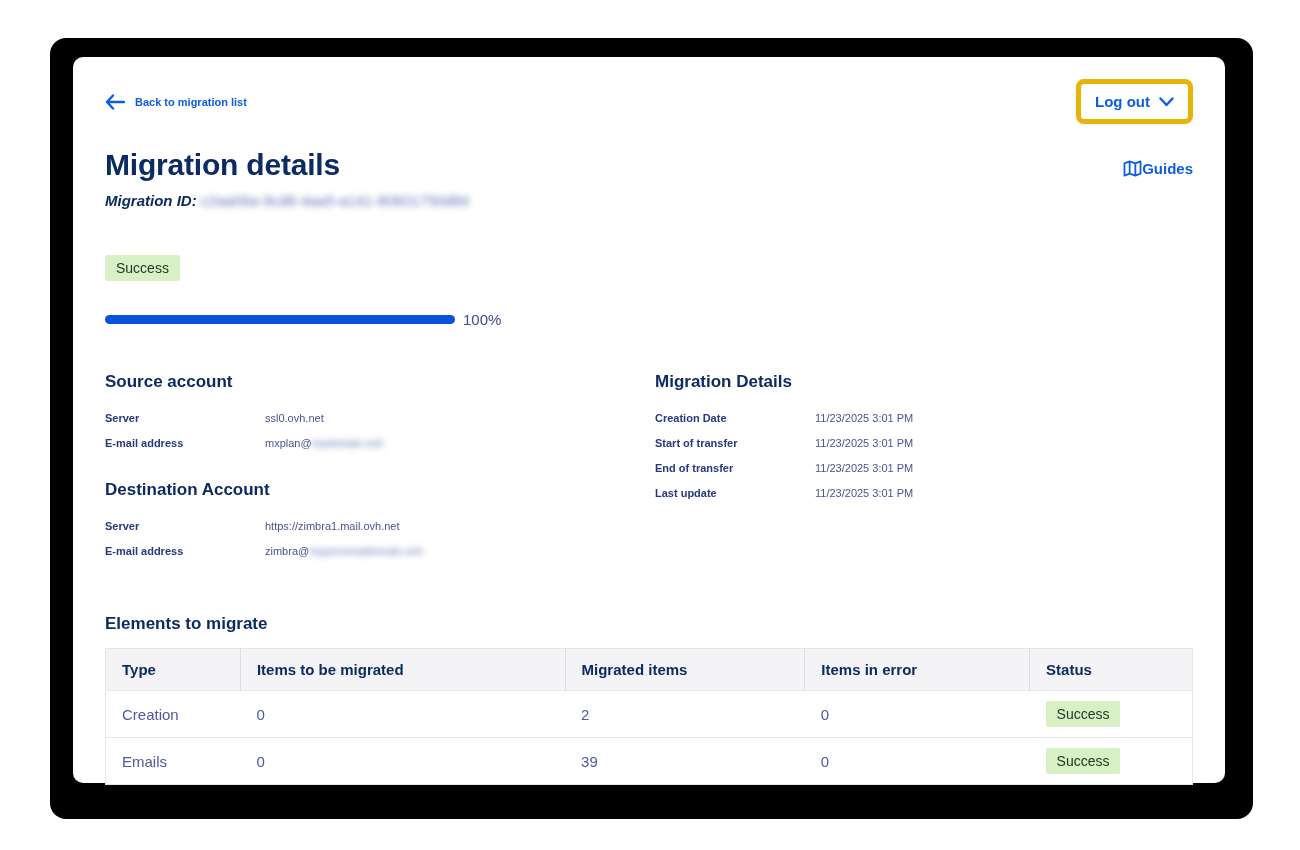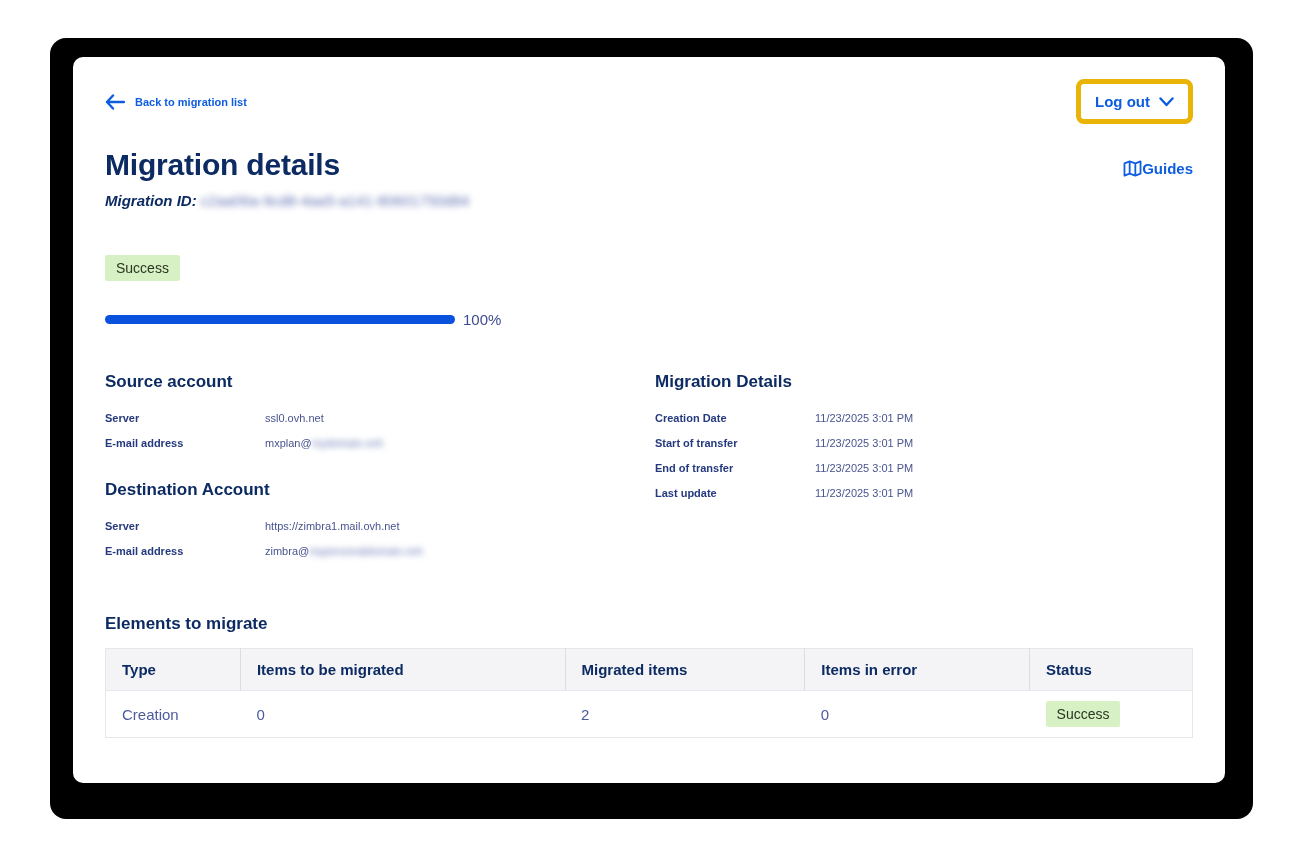--- a/index.html
+++ b/index.html
@@ -203,18 +203,25 @@
           </tr>
         </thead>
         <tbody>
           <tr>
             <td>Creation</td>
             <td>0</td>
             <td>2</td>
             <td>0</td>
             <td><span class="badge">Success</span></td>
           </tr>
+          <tr>
+            <td>Emails</td>
+            <td>0</td>
+            <td>39</td>
+            <td>0</td>
+            <td><span class="badge">Success</span></td>
+          </tr>
         </tbody>
       </table>
     </div>
 
   </div>
 </div>
 
 </body></html>

